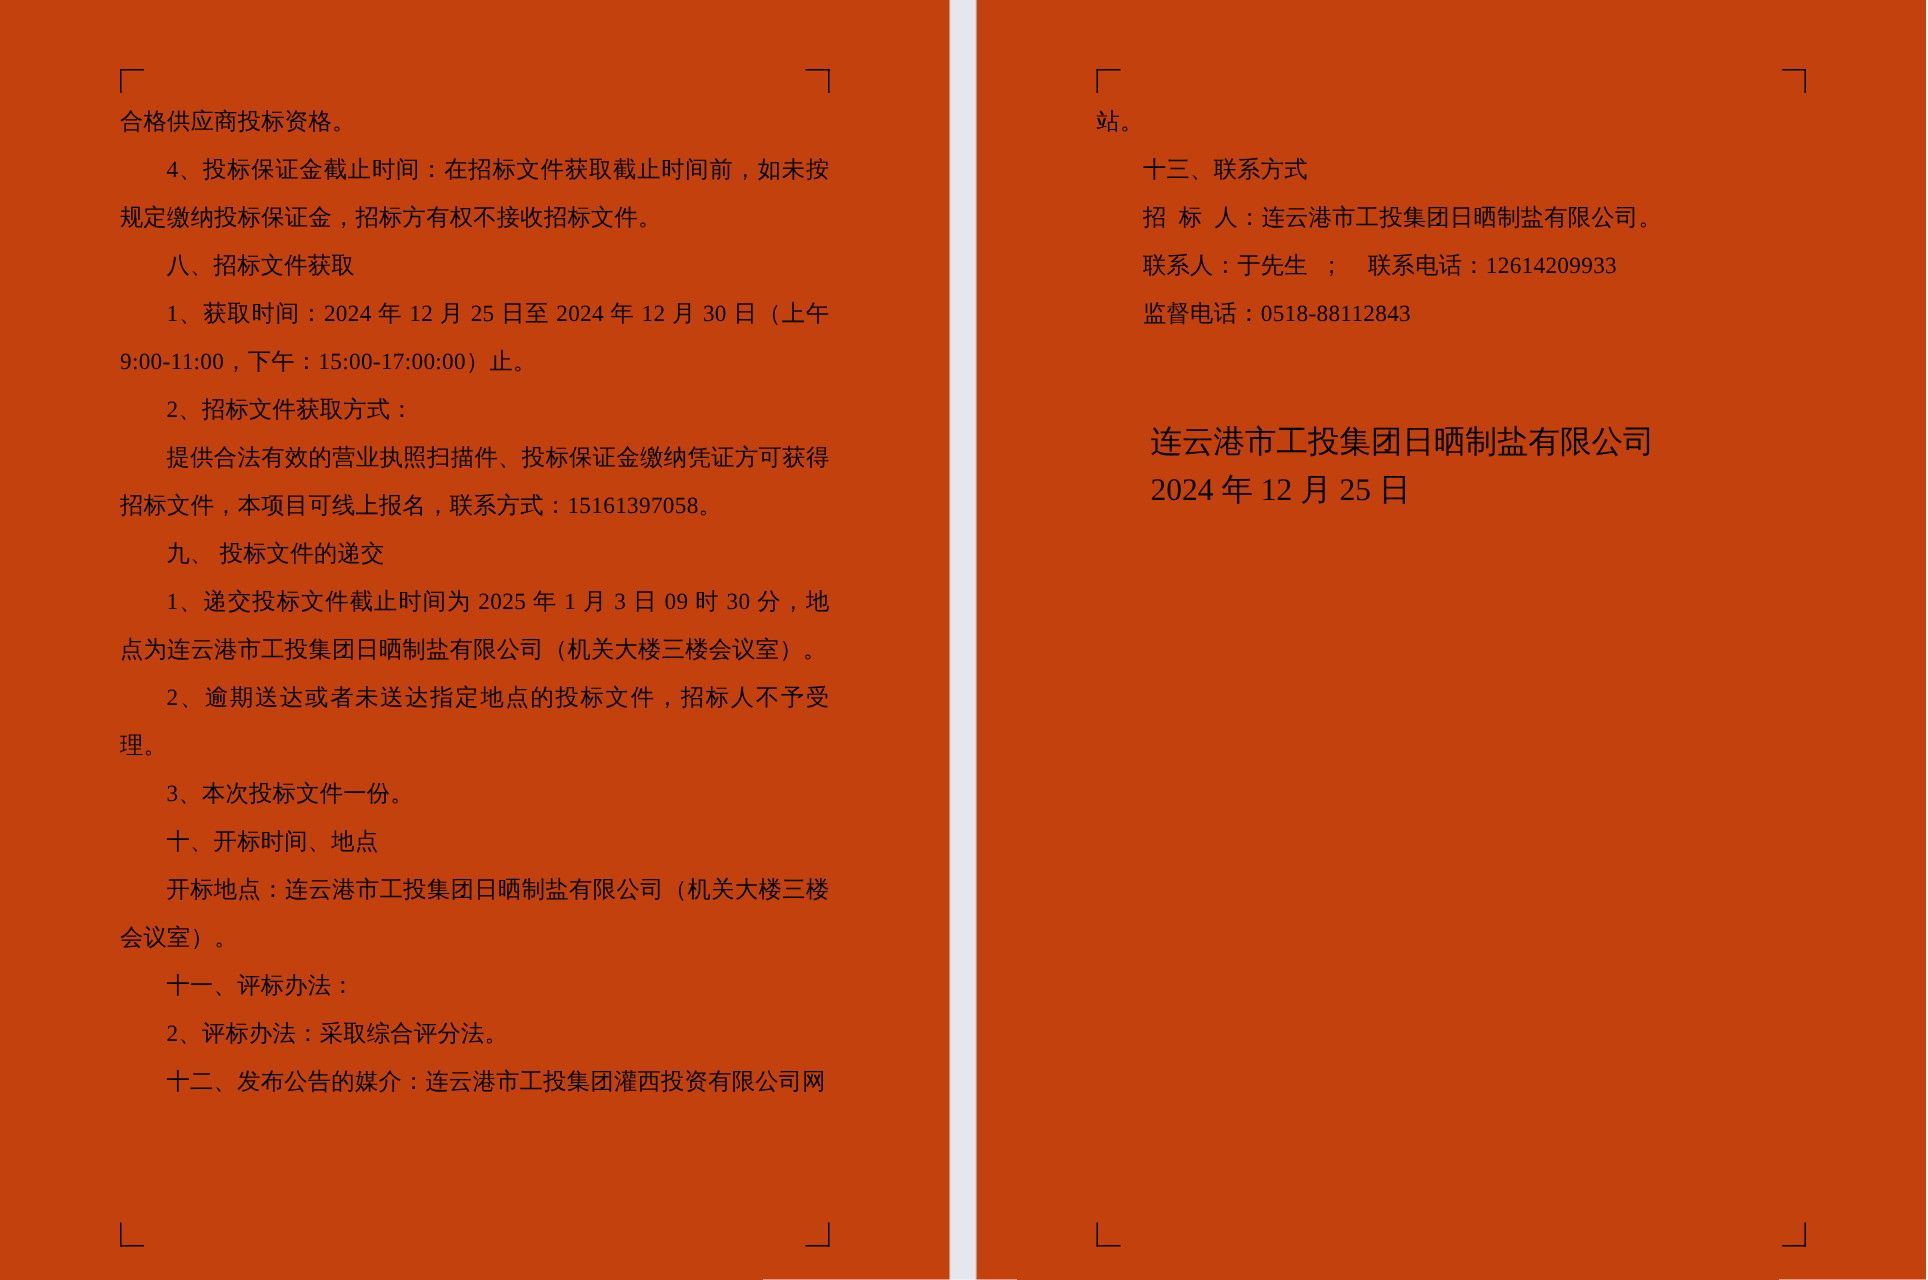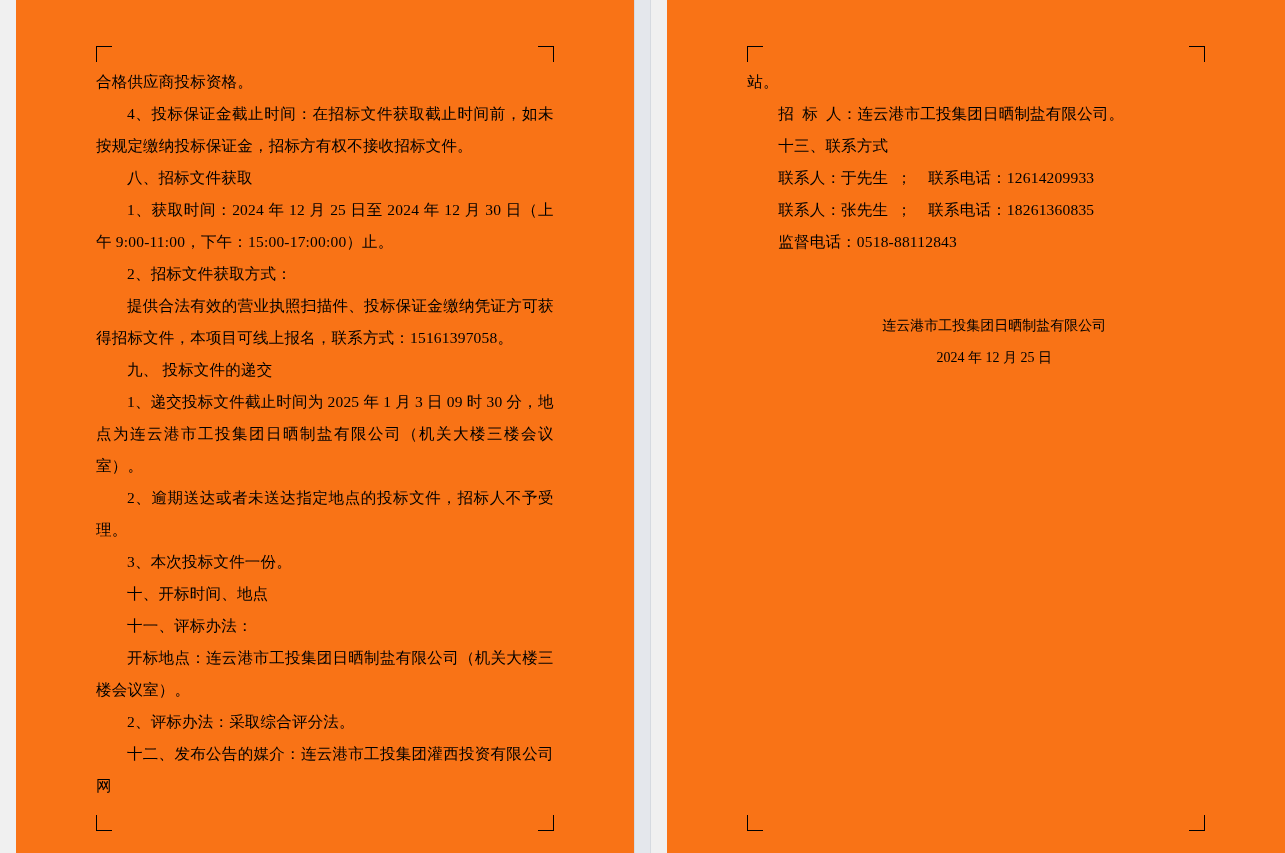--- a/index.html
+++ b/index.html
@@ -17,25 +17,24 @@
     position: relative;
     width: 1285px;
     height: 853px;
     background: #f0f0f0;
     display: flex;
     flex-direction: row;
     align-items: flex-start;
   }
   .page {
     position: relative;
-    background: #f97316;
+    background: #c2410c;
     box-sizing: border-box;
     height: 853px;
     overflow: hidden;
-    margin-left: 16px;
   }
   .page-left {
     width: 633px;
   }
   .gutter {
     width: 18px;
     height: 853px;
     background: #e4e7ec;
     border-left: 1px solid #d6dae0;
     border-right: 1px solid #d6dae0;
@@ -90,23 +89,22 @@
     margin: 0;
     white-space: pre-wrap;
   }
   .indent {
     text-indent: 2em;
   }
   .sig-block {
     margin-top: 52px;
   }
   .sig-line {
-    font-size: 14px;
+    font-size: 21px;
     line-height: 32px;
-    text-align: center;
     color: #000;
   }
   .sig-line.company {
     padding-left: 36px;
   }
   .sig-line.date {
     padding-left: 36px;
     font-family: Liberation Serif, serif;
   }
 </style>
@@ -127,43 +125,42 @@
         <p class="para indent">4、投标保证金截止时间：在招标文件获取截止时间前，如未按规定缴纳投标保证金，招标方有权不接收招标文件。</p>
         <p class="para indent">八、招标文件获取</p>
         <p class="para indent">1、获取时间：2024 年 12 月 25 日至 2024 年 12 月 30 日（上午 9:00-11:00，下午：15:00-17:00:00）止。</p>
         <p class="para indent">2、招标文件获取方式：</p>
         <p class="para indent">提供合法有效的营业执照扫描件、投标保证金缴纳凭证方可获得招标文件，本项目可线上报名，联系方式：15161397058。</p>
         <p class="para indent">九、 投标文件的递交</p>
         <p class="para indent">1、递交投标文件截止时间为 2025 年 1 月 3 日 09 时 30 分，地点为连云港市工投集团日晒制盐有限公司（机关大楼三楼会议室）。</p>
         <p class="para indent">2、逾期送达或者未送达指定地点的投标文件，招标人不予受理。</p>
         <p class="para indent">3、本次投标文件一份。</p>
         <p class="para indent">十、开标时间、地点</p>
+        <p class="para indent">开标地点：连云港市工投集团日晒制盐有限公司（机关大楼三楼会议室）。</p>
         <p class="para indent">十一、评标办法：</p>
-        <p class="para indent">开标地点：连云港市工投集团日晒制盐有限公司（机关大楼三楼会议室）。</p>
         <p class="para indent">2、评标办法：采取综合评分法。</p>
         <p class="para indent">十二、发布公告的媒介：连云港市工投集团灌西投资有限公司网</p>
       </div>
     </div>
   </div>
 
   <div class="gutter"></div>
 
   <div class="page page-right">
     <div class="content">
       <span class="mark tl"></span>
       <span class="mark tr"></span>
       <span class="mark bl"></span>
       <span class="mark br"></span>
 
       <div class="body-text">
         <p class="para">站。</p>
+        <p class="para indent">十三、联系方式</p>
         <p class="para indent">招  标  人：连云港市工投集团日晒制盐有限公司。</p>
-        <p class="para indent">十三、联系方式</p>
         <p class="para indent">联系人：于先生  ；    联系电话：12614209933</p>
-        <p class="para indent">联系人：张先生  ；    联系电话：18261360835</p>
         <p class="para indent">监督电话：0518-88112843</p>
 
         <div class="sig-block">
           <div class="sig-line company">连云港市工投集团日晒制盐有限公司</div>
           <div class="sig-line date">2024 年 12 月 25 日</div>
         </div>
       </div>
     </div>
   </div>
 

